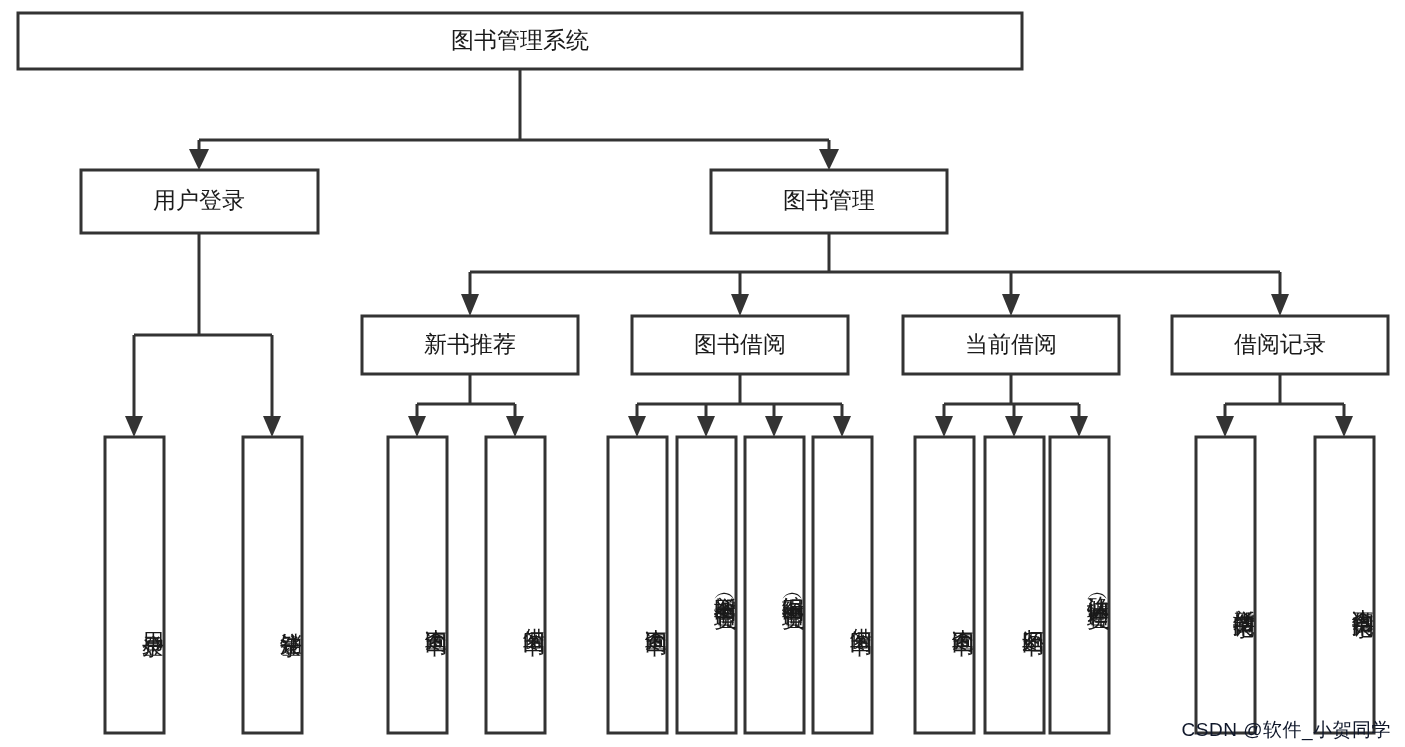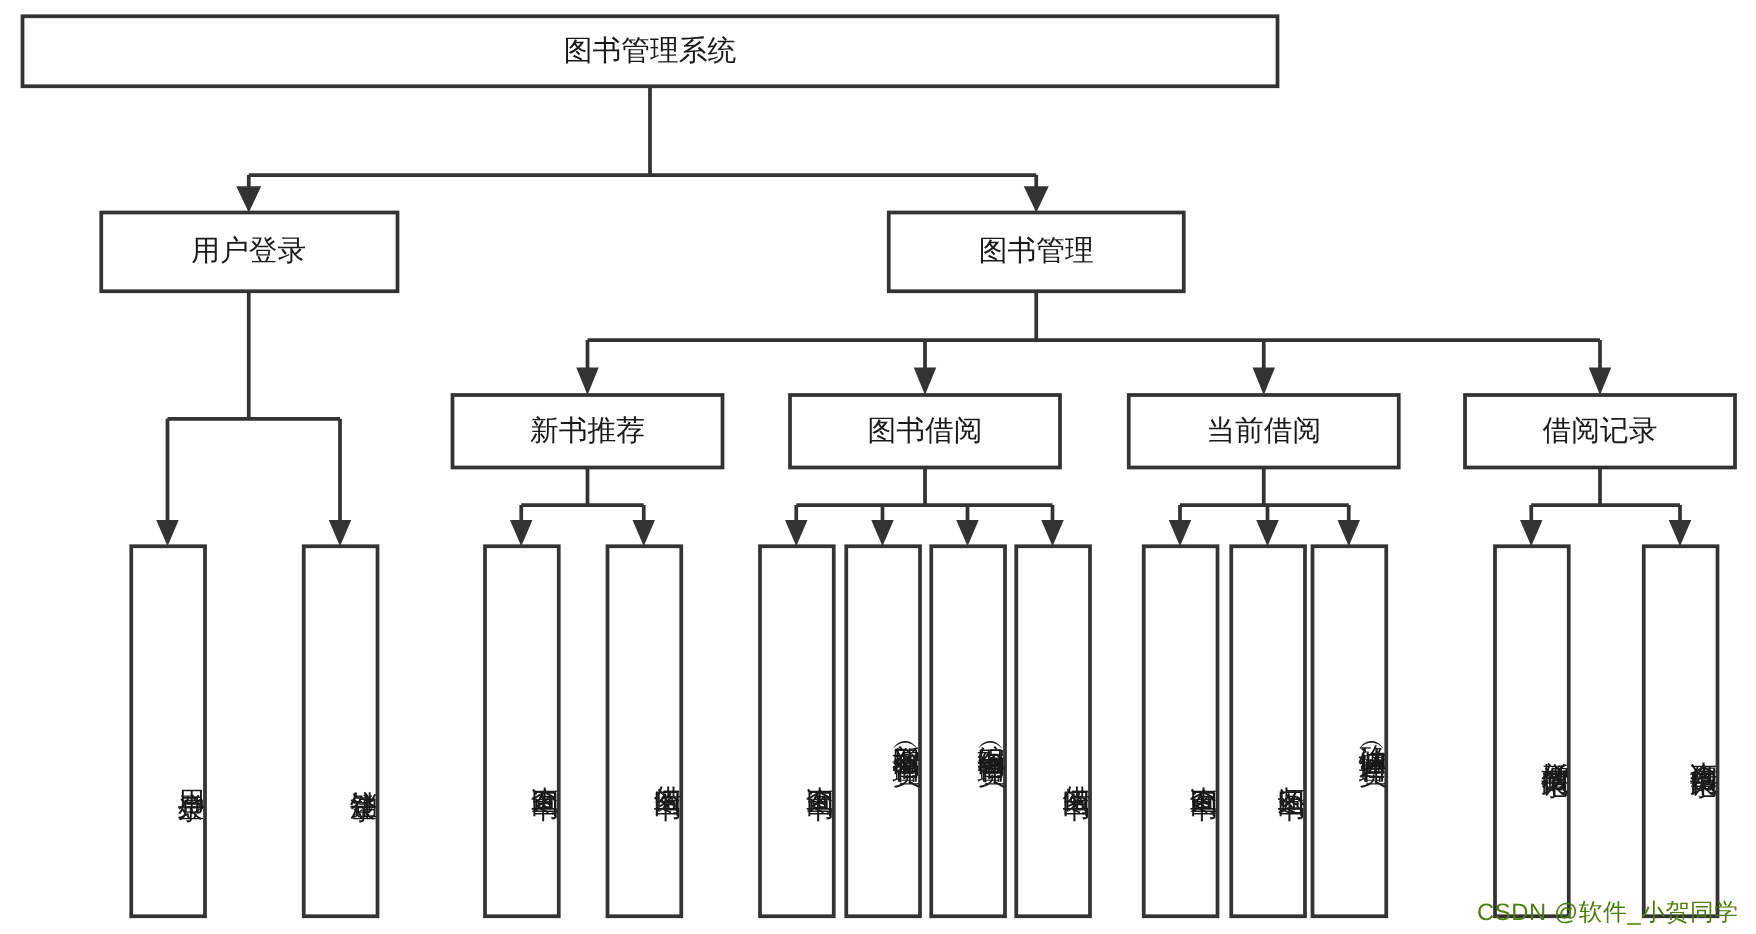--- a/index.html
+++ b/index.html
@@ -63,21 +63,21 @@
     justify-content: center;
     white-space: nowrap;
     pointer-events: none;
   }
   .watermark {
     position: absolute;
     right: 14px;
     bottom: 4px;
     font-family: "Liberation Sans", "DejaVu Sans", sans-serif;
     font-size: 19px;
-    color: #4d7c0f;
+    color: #0f172a;
     white-space: nowrap;
     letter-spacing: 0.5px;
   }
 </style>
 </head>
 <body>
 
 <div id="diagram-root">
 
   <svg class="diagram-canvas" viewBox="0 0 1405 747">

